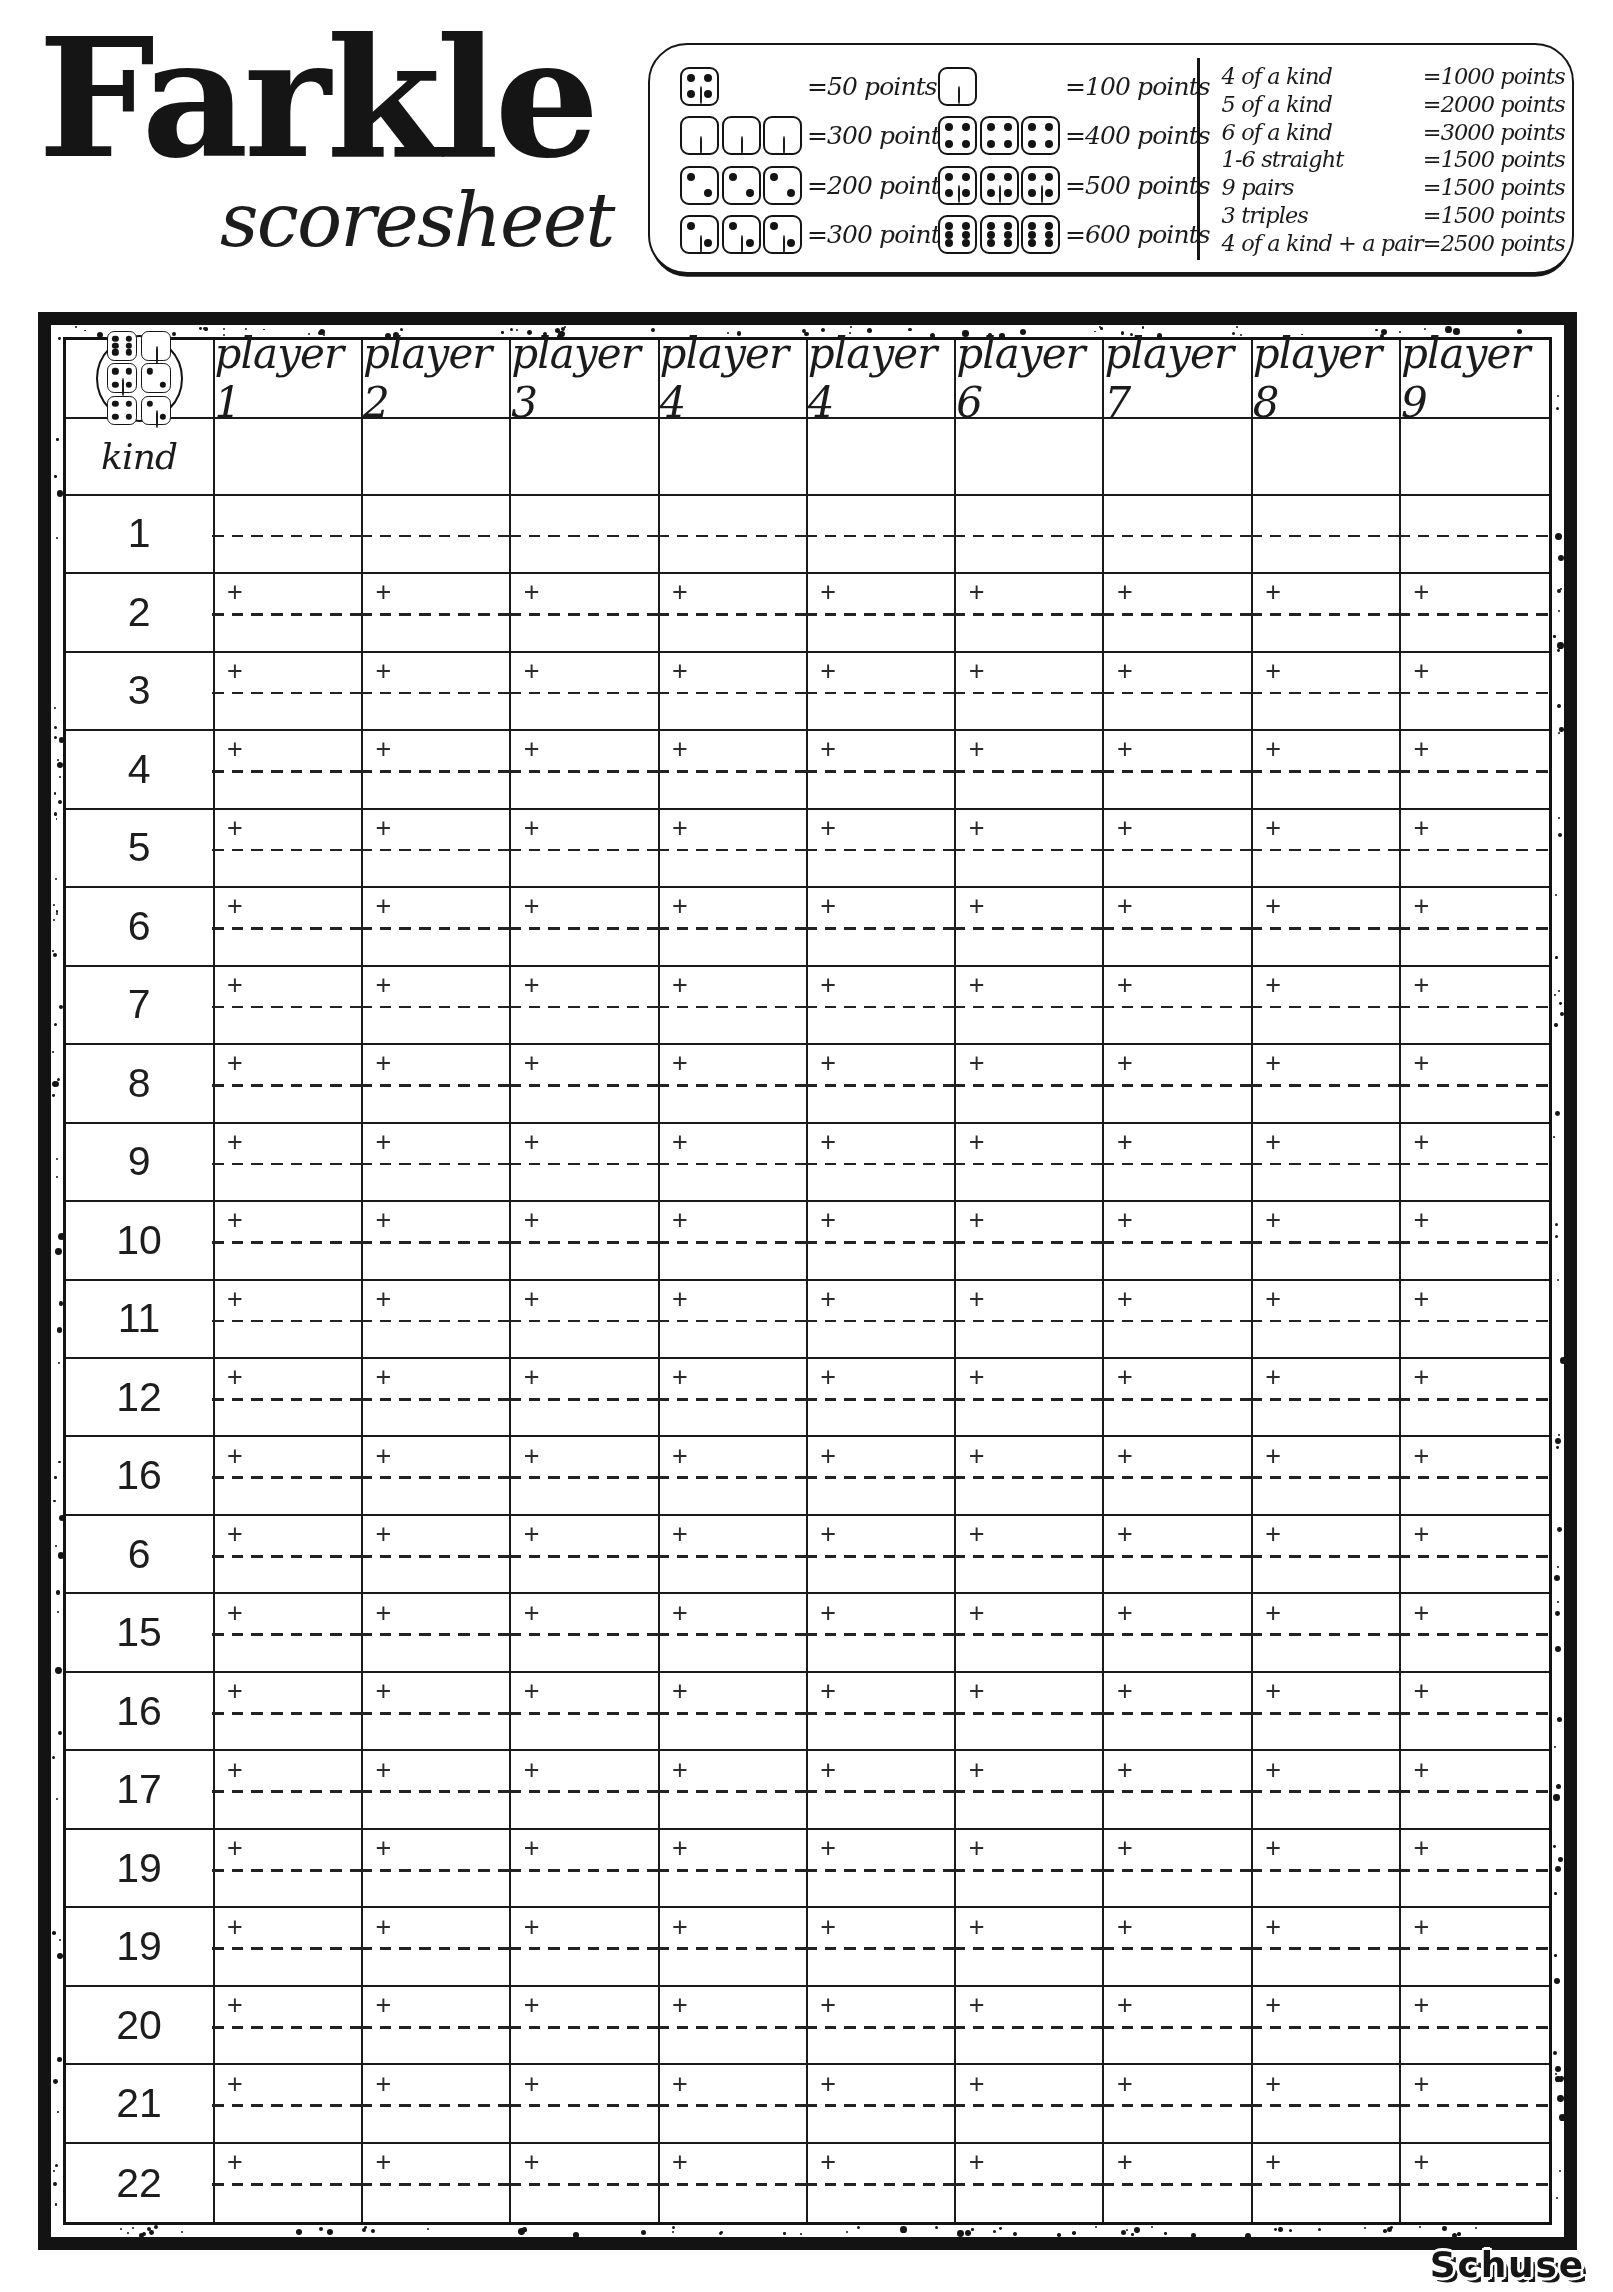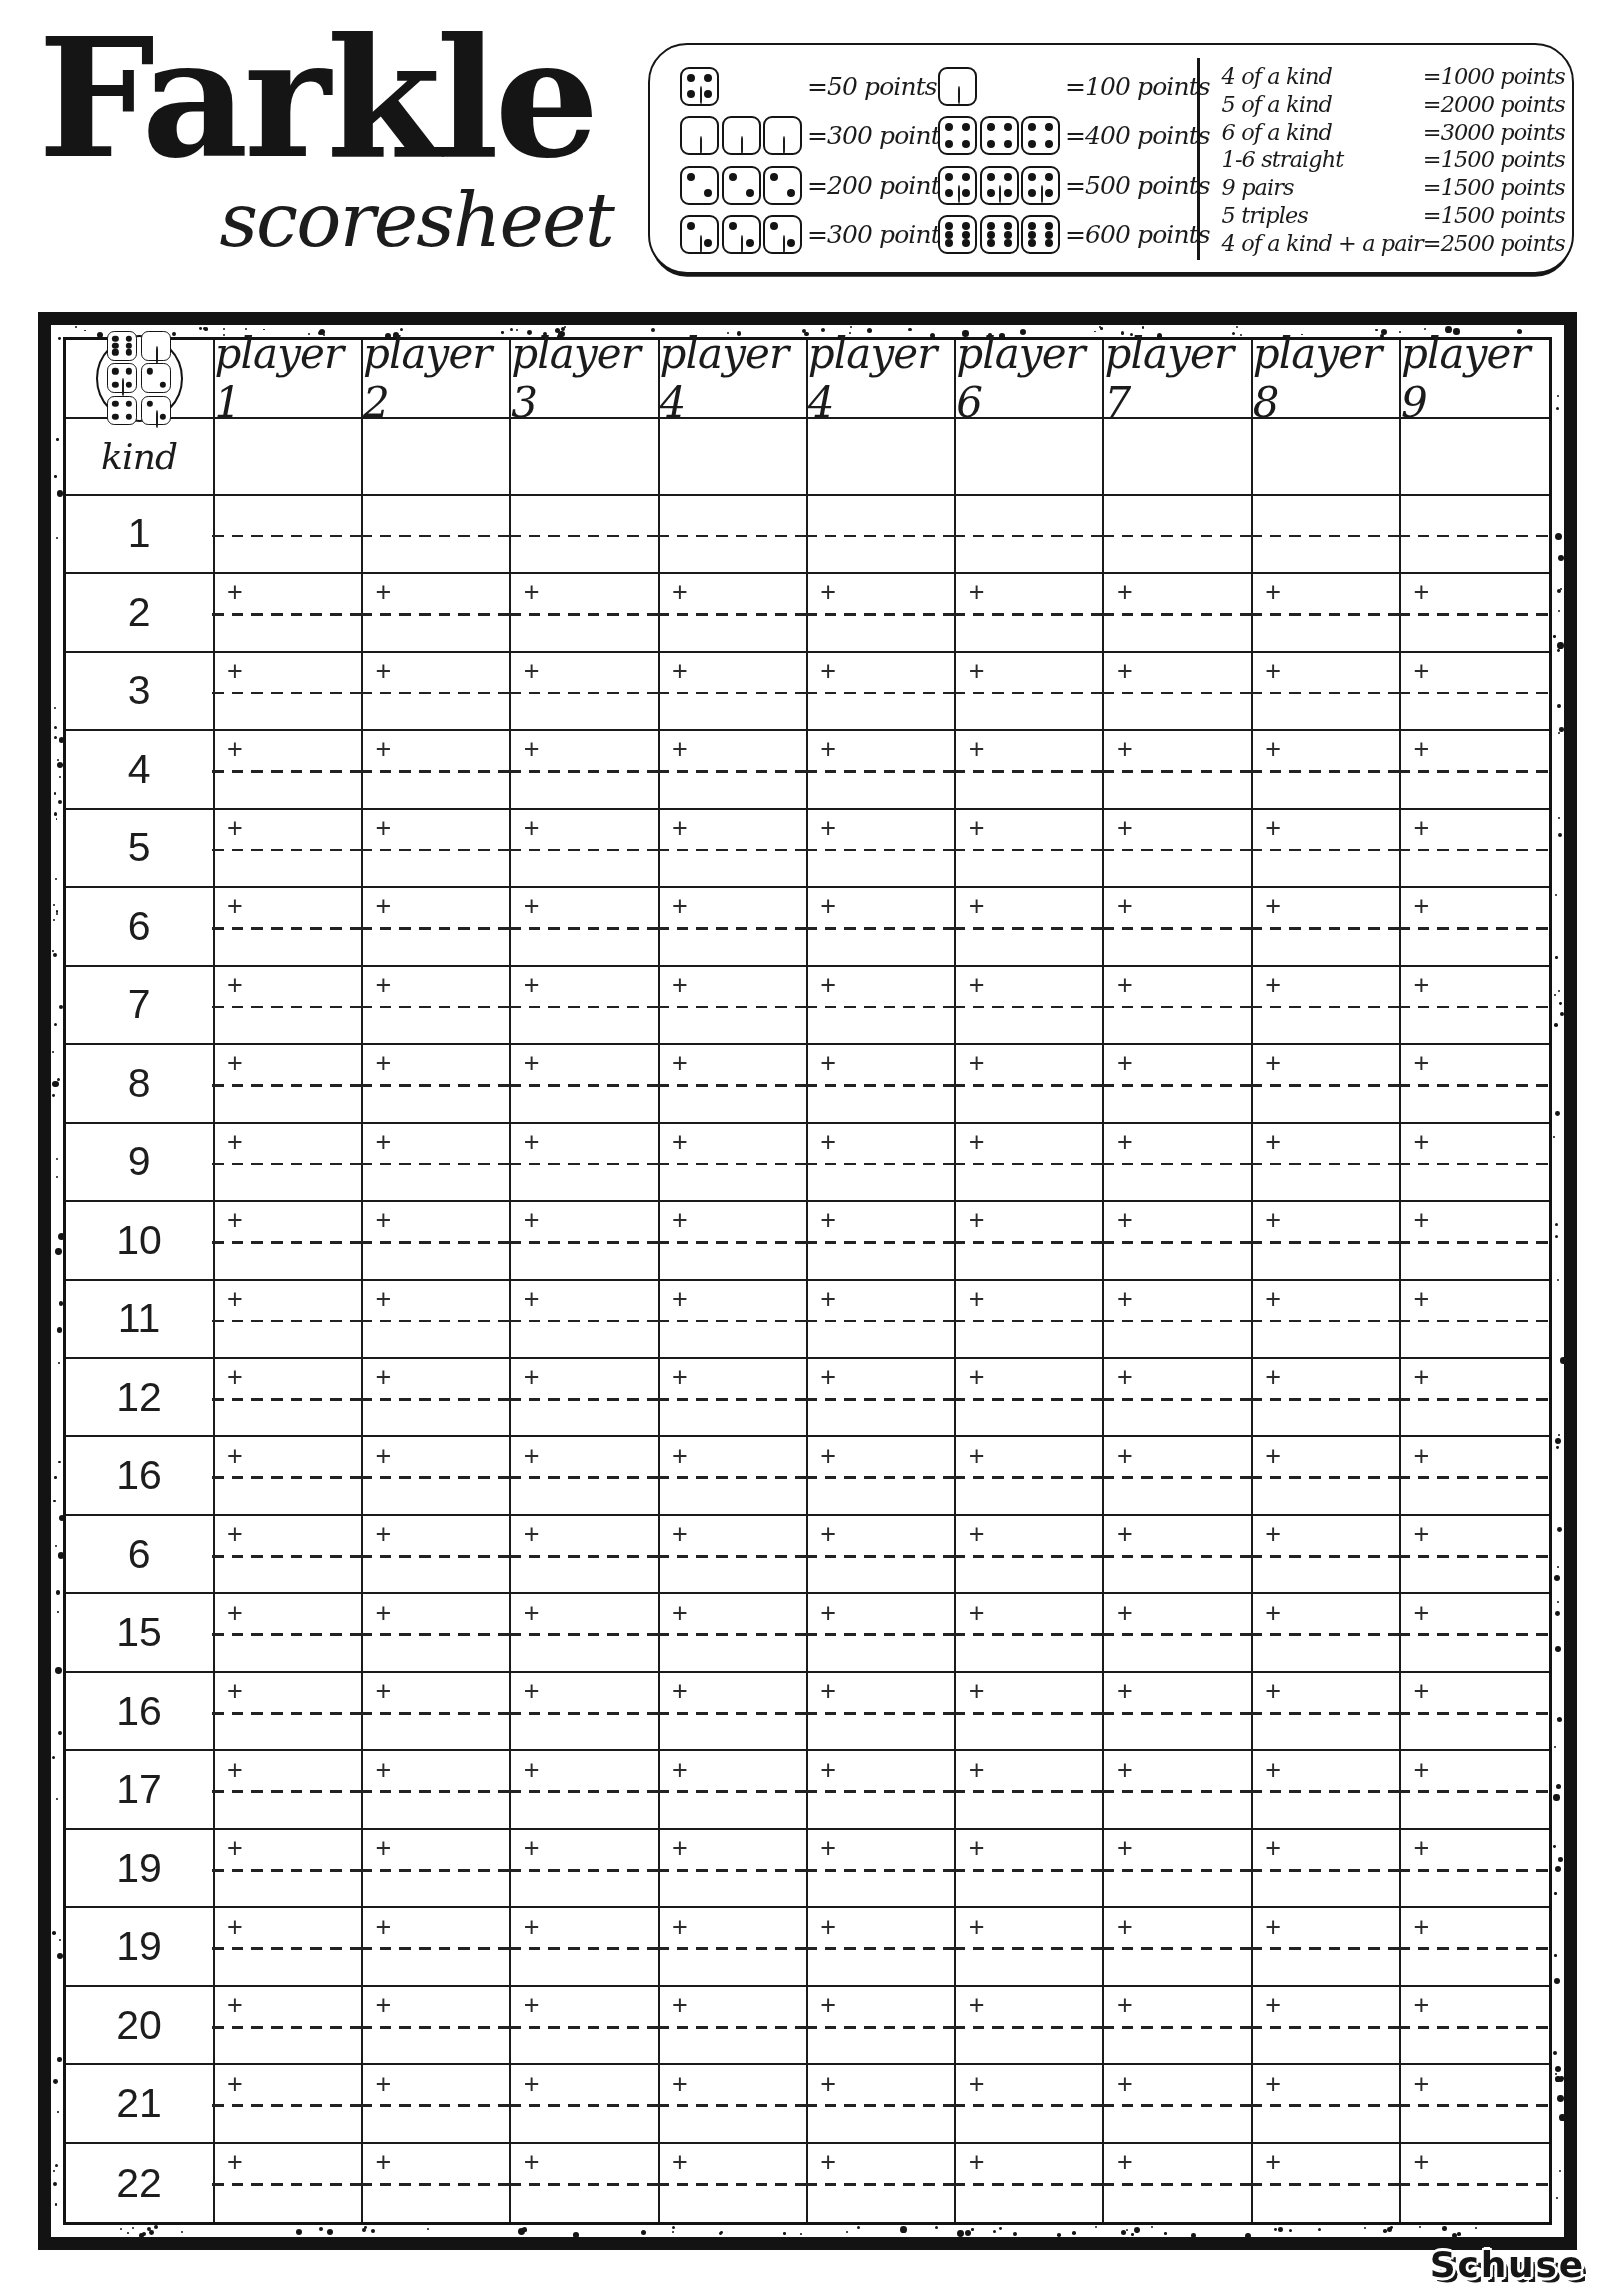--- a/index.html
+++ b/index.html
@@ -11,21 +11,21 @@
   .script { font-family:"DejaVu Serif", serif; font-style:italic; font-weight:500; letter-spacing:-0.9px; }
 
   
   .title {
     position:absolute; left:38px; top:19.7px;
     font-family:"DejaVu Serif", serif; font-weight:800;
     font-size:165px; line-height:0.95; letter-spacing:-4.5px; color:#151515;
     white-space:nowrap;
   }
   .subtitle {
-    position:absolute; left:208px; top:179px; width:405px; text-align:right;
+    position:absolute; left:220px; top:179px; width:405px; 
     font-size:75px; color:#1c1c1c; letter-spacing:-1.8px; line-height:1.1;
     white-space:nowrap;
   }
 
   
   .legend {
     position:absolute; left:648px; top:43px; width:926px; height:231px;
     border:2.7px solid #161616; border-radius:39px; background:#fff;
     display:flex; box-shadow: 0 5.4px 0 -2.7px #161616;
   }
@@ -221,21 +221,21 @@
         </div>
         <div class="combo-row">
           <div class="combo-name script">1-6 straight</div>
           <div class="combo-points script">=1500 points</div>
         </div>
         <div class="combo-row">
           <div class="combo-name script">9 pairs</div>
           <div class="combo-points script">=1500 points</div>
         </div>
         <div class="combo-row">
-          <div class="combo-name script">5 triples</div>
+          <div class="combo-name script">3 triples</div>
           <div class="combo-points script">=1500 points</div>
         </div>
         <div class="combo-row">
           <div class="combo-name script">4 of a kind + a pair</div>
           <div class="combo-points script">=2500 points</div>
         </div>
       </div>
   </div>
 
   <div class="frame">

